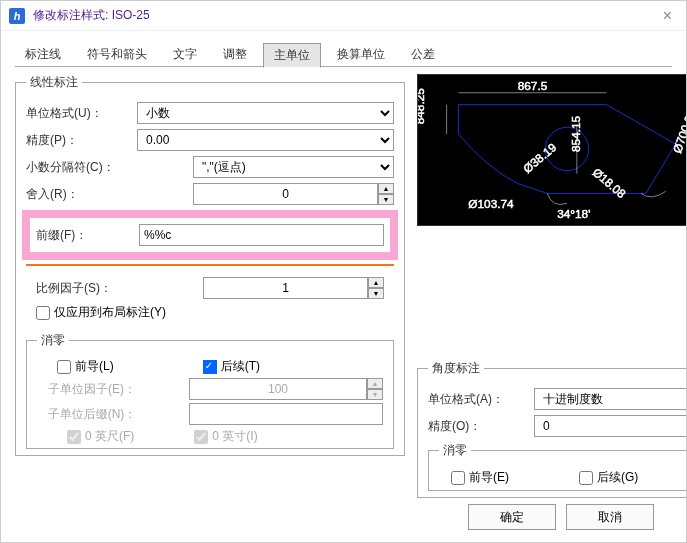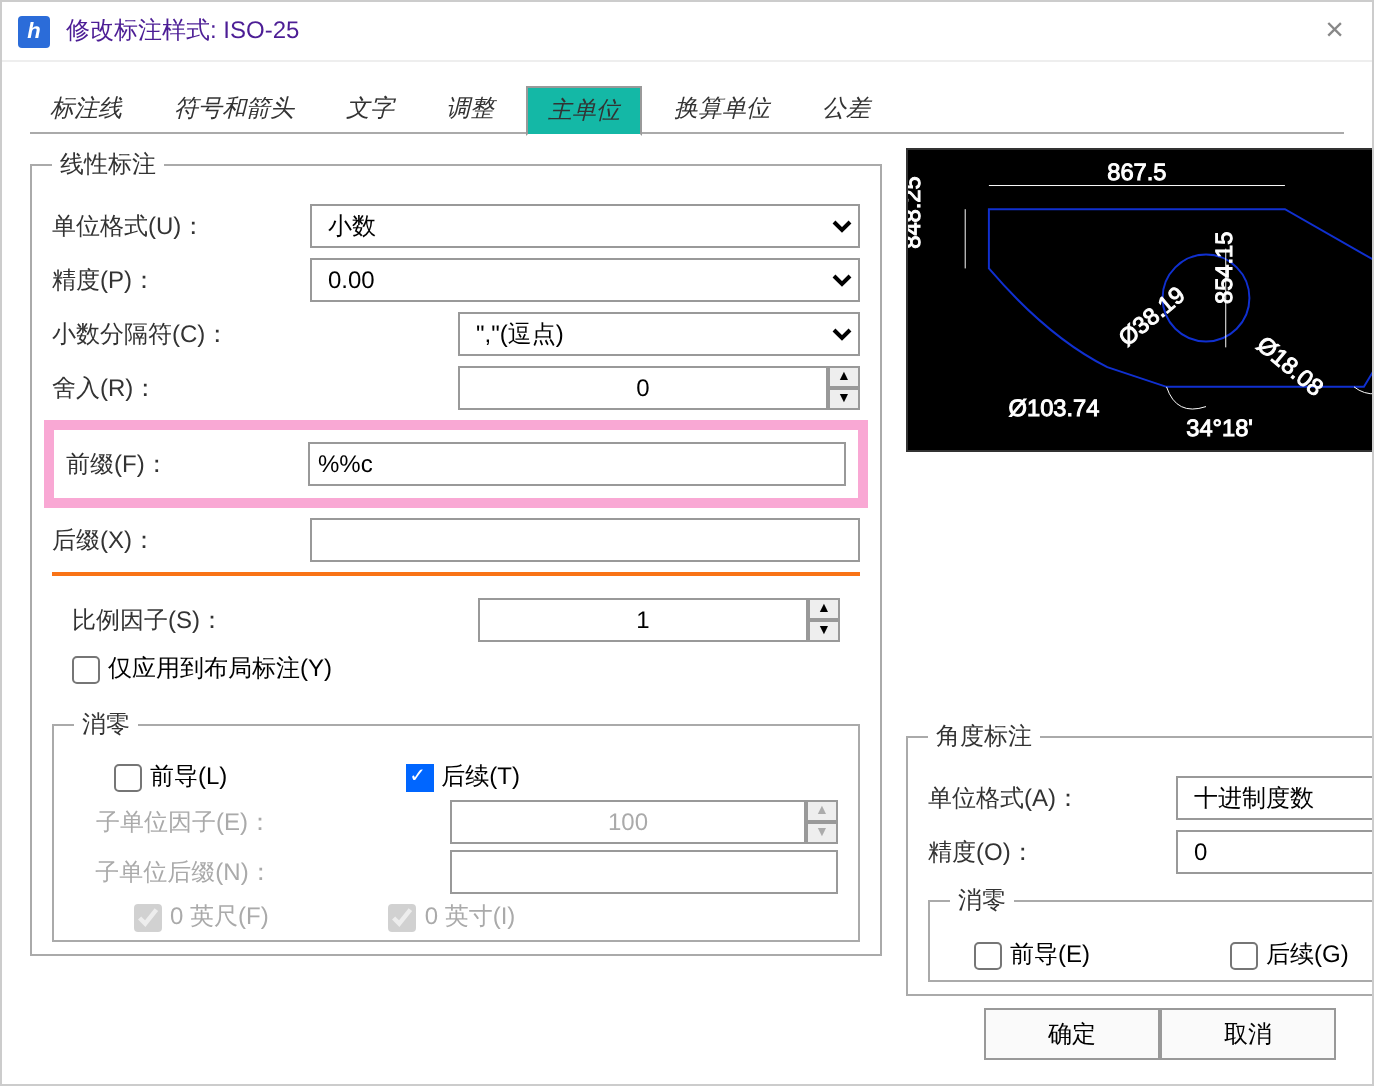--- a/index.html
+++ b/index.html
@@ -2,48 +2,48 @@
 <html><head>
 <meta charset="utf-8">
 <style>
 * { box-sizing: border-box; margin: 0; padding: 0; font-family: "Microsoft YaHei", sans-serif; font-size: 12px; }
 body { background: #fff; width: 687px; height: 543px; position: relative; border: 1px solid #ccc; }
 .titlebar { height: 30px; display: flex; align-items: center; padding: 0 8px; border-bottom: 1px solid #eee; }
 .app-icon { width: 16px; height: 16px; background: #2b6cd9; color: #fff; font-style: italic; font-weight: bold; text-align: center; line-height: 16px; font-size: 11px; margin-right: 8px; border-radius: 2px; }
 .title { flex: 1; color: #4c1d95; }
 .close { font-size: 16px; color: #888; cursor: pointer; padding: 0 6px; }
 .tabs { display: flex; gap: 6px; padding: 12px 14px 4px; }
-.tab { padding: 3px 10px; color: #333; cursor: pointer; font-style: italic; }
-.tab.active { border: 1px solid #999; border-bottom: 1px solid #fff; background: #14b8a6; position: relative; z-index: 2; text-align: center; }
+.tab { padding: 3px 10px; color: #333; cursor: pointer; }
+.tab.active { border: 1px solid #999; border-bottom: 1px solid #fff; background: #e5e5e5; position: relative; z-index: 2; text-align: center; }
 .content { display: flex; padding: 0 14px; gap: 12px; }
 .left { flex: 1; }
 .right { width: 300px; }
 fieldset { border: 1px solid #aaa; padding: 6px 10px 0; margin-bottom: 6px; position: relative; }
 legend { padding: 0 4px; color: #333; }
-.row { display: flex; align-items: center; margin: 5px 0; gap: 24px; }
+.row { display: flex; align-items: center; margin: 5px 0; gap: 6px; }
 .label { width: 105px; color: #333; }
 select, input[type=text] { border: 1px solid #999; padding: 2px 4px; height: 22px; background: #fff; }
 select { flex: 1; }
 .spinwrap { display: flex; align-items: center; flex: 1; }
 .spinwrap input { flex: 1; text-align: center; }
 .spinbtns { display: flex; flex-direction: column; }
 .spinbtns button { width: 16px; height: 11px; font-size: 7px; border: 1px solid #999; background: #eee; cursor: pointer; line-height: 7px; padding: 0; }
-.highlight-row { border: 5px solid #f9a8d4; padding: 6px 6px; margin: 2px -4px; }
+.highlight-row { border: 8px solid #f9a8d4; padding: 6px 6px; margin: 2px -4px; }
 .highlight-row .label { width: 97px; }
 .highlight-row input { flex: 1; }
 .preview { width: 300px; height: 152px; background: #000; border: 1px solid #333; position: relative; overflow: hidden; }
 .preview svg { width: 100%; height: 100%; }
 .chk { display: flex; align-items: center; gap: 4px; }
 .chk input { width: 14px; height: 14px; }
 .disabled { color: #aaa; }
 .inner-xiaoling { margin-top: 2px; }
 .inner-xiaoling .row { margin: 3px 0; }
 .inner-xiaoling .label { width: 110px; text-align: center; }
 .right fieldset .label { width: 100px; }
-.footer { position: absolute; bottom: 12px; right: 18px; display: flex; }
+.footer { position: absolute; bottom: 12px; right: 32px; display: flex; gap: 10px; }
 .footer button { width: 88px; height: 26px; border: 1px solid #999; background: #fafafa; cursor: pointer; }
 .chkgrid { display: flex; gap: 70px; padding: 4px 12px; }
 .right .preview { margin-bottom: 6px; }
 .checkbox-blue { width: 14px; height: 14px; background: #0066ff; border: 1px solid #0066ff; display: inline-block; position: relative; }
 .checkbox-blue::after { content: "✓"; color: #fff; font-size: 10px; position: absolute; top: -1px; left: 1px; }
 .divider-tabs { border-top: 1px solid #aaa; margin: -5px 14px 6px; position: relative; top: -1px; z-index: 1; }
 </style>
 </head>
 <body>
 
@@ -89,24 +89,20 @@
           <input type="text" value="0" style="">
           <div class="spinbtns">
               <button>▲</button>
               <button>▼</button>
             </div>
         </div>
       </div>
       <div class="row highlight-row">
         <span class="label">前缀(F)：</span>
         <input type="text" value="%%c" style="">
-      </div>
-      <div class="row">
-        <span class="label">后缀(X)：</span>
-        <input type="text" style="flex: 1 1 0%;" value="">
       </div>
 
       <fieldset style="border:none;border-top:2px solid #f97316;margin-top:4px;">
 
         <div class="row">
           <span class="label">比例因子(S)：</span>
           <span style="width:50px;"></span>
           <div class="spinwrap">
             <input type="text" value="1" style="">
             <div class="spinbtns">

